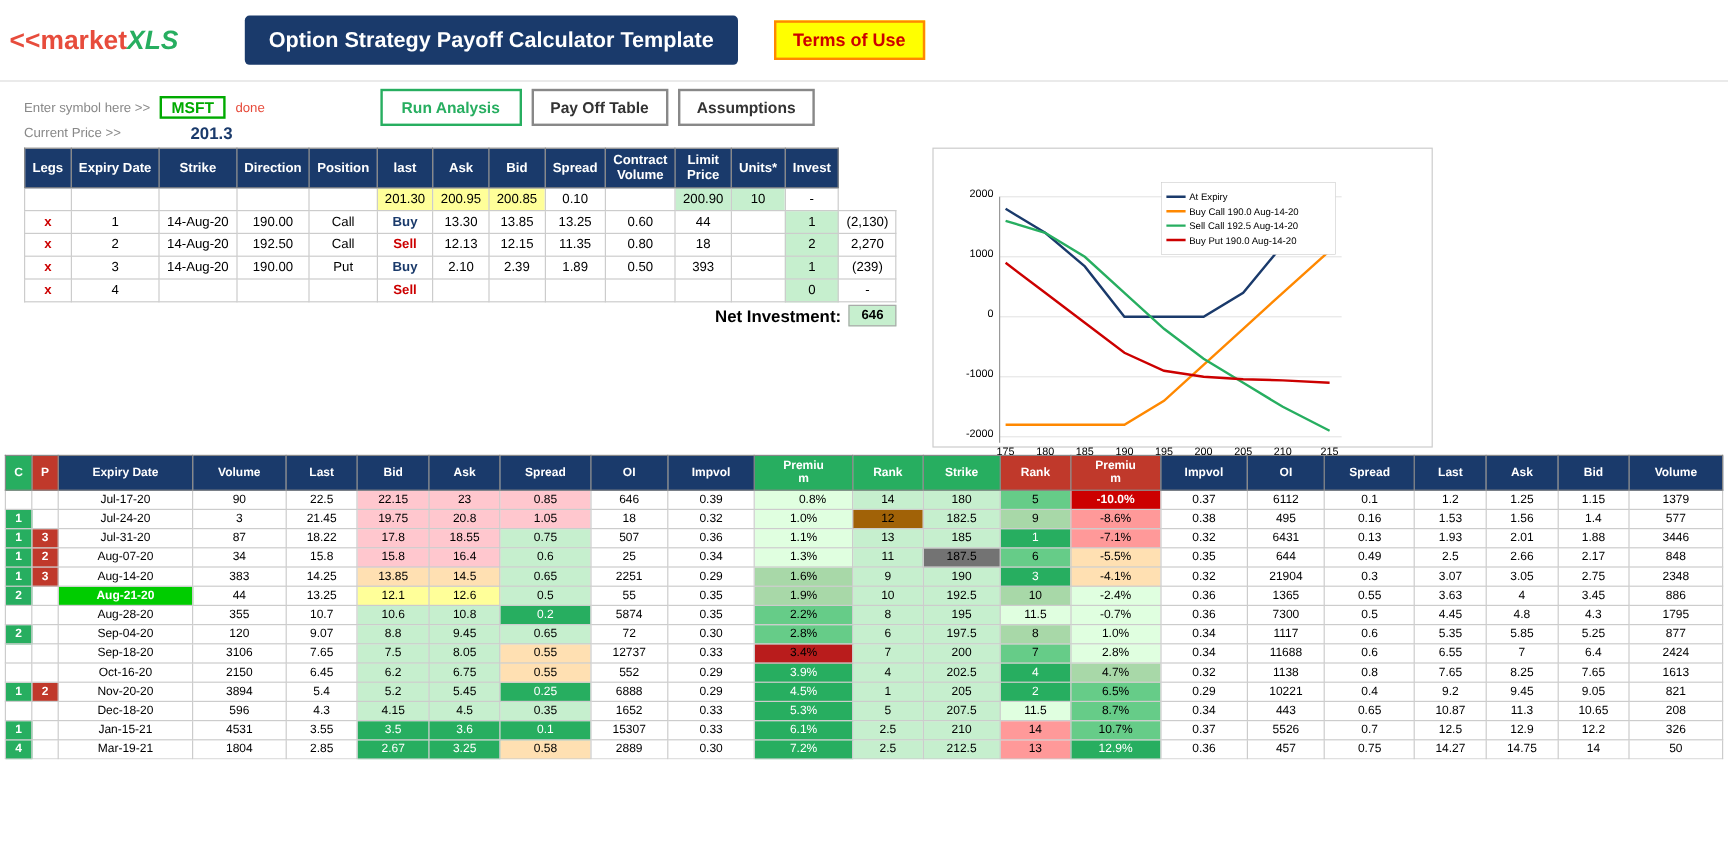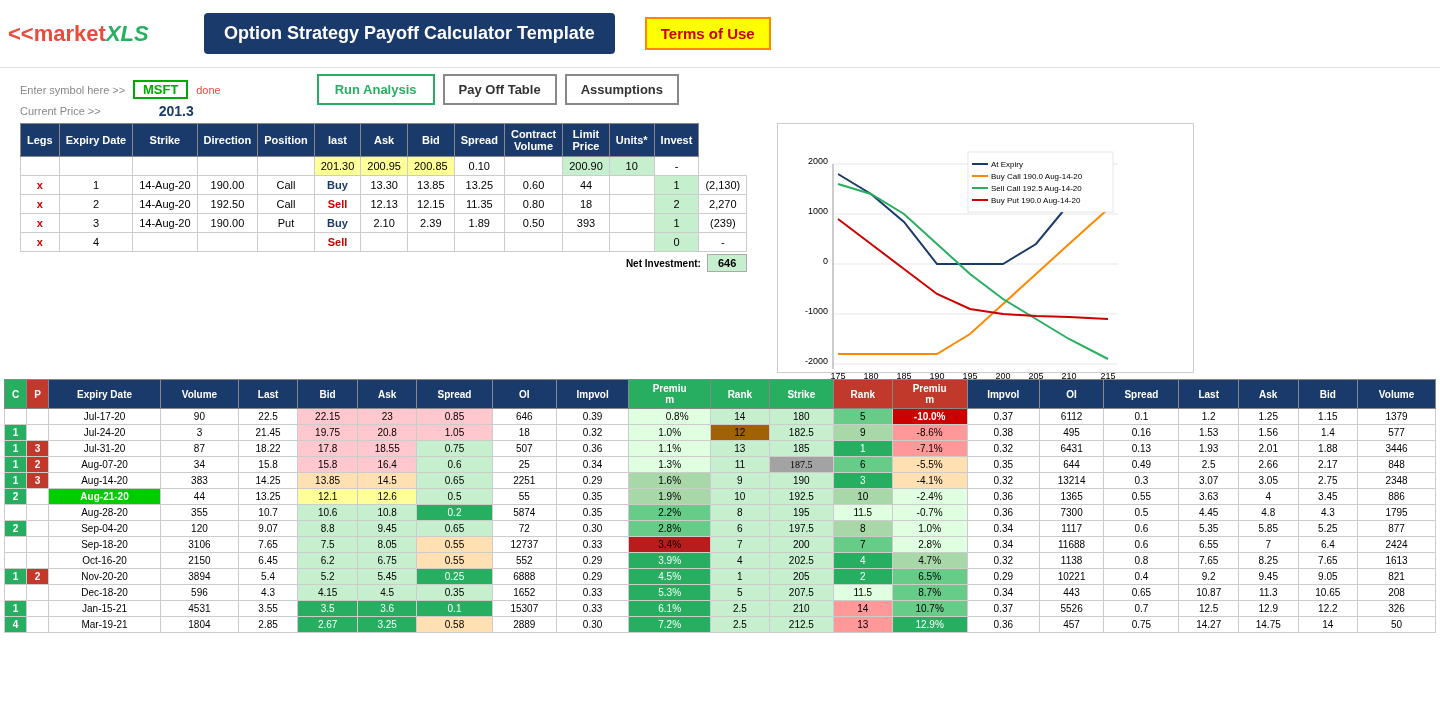--- a/index.html
+++ b/index.html
@@ -206,21 +206,21 @@
             <td></td>
             <td></td>
             <td></td>
             <td></td>
             <td style="background:#c6efce;">0</td>
             <td>-</td>
           </tr>
         </tbody>
       </table>
       <div style="display:flex; align-items:center; justify-content:flex-end; margin-top:2px; gap:6px;">
-        <span style="font-weight:bold; font-size:10px;">Net Investment:</span>
+        <span style="font-weight:bold; font-size:14px;">Net Investment:</span>
         <span style="background:#c6efce; padding:2px 10px; border:1px solid #aaa; font-weight:bold;">646</span>
       </div>
     </div>
 
     <div style="margin-left:20px; border:1px solid #ccc; background:#fff; padding:20px; flex:0 0 380px; height:250px;">
       <svg width="375" height="240">
 
         <text x="30" y="20" font-size="9" text-anchor="end">2000</text>
         <text x="30" y="70" font-size="9" text-anchor="end">1000</text>
         <text x="30" y="120" font-size="9" text-anchor="end">0</text>
@@ -373,21 +373,21 @@
             <td>Aug-07-20</td>
             <td>34</td>
             <td>15.8</td>
             <td style="background: rgb(255, 199, 206);">15.8</td>
             <td style="background: rgb(255, 199, 206);">16.4</td>
             <td style="background: rgb(198, 239, 206);">0.6</td>
             <td>25</td>
             <td>0.34</td>
             <td style="background: rgb(224, 255, 224);">1.3%</td>
             <td style="background: rgb(198, 239, 206);">11</td>
-            <td style="background: #a3a3a3; font-family: Liberation Serif, serif;">187.5</td>
+            <td style="background: #737373;">187.5</td>
             <td style="background: rgb(102, 204, 136);">6</td>
             <td style="background: rgb(255, 224, 178);">-5.5%</td>
             <td>0.35</td>
             <td>644</td>
             <td>0.49</td>
             <td>2.5</td>
             <td>2.66</td>
             <td>2.17</td>
             <td>848</td>
           </tr>
@@ -401,21 +401,21 @@
             <td style="background: rgb(255, 224, 178);">14.5</td>
             <td style="background: rgb(198, 239, 206);">0.65</td>
             <td>2251</td>
             <td>0.29</td>
             <td style="background: rgb(168, 216, 168);">1.6%</td>
             <td style="background: rgb(198, 239, 206);">9</td>
             <td style="background: rgb(198, 239, 206);">190</td>
             <td style="background: rgb(39, 174, 96); color: rgb(255, 255, 255);">3</td>
             <td style="background: rgb(255, 224, 178);">-4.1%</td>
             <td>0.32</td>
-            <td>13214</td>
+            <td>21904</td>
             <td>0.3</td>
             <td>3.07</td>
             <td>3.05</td>
             <td>2.75</td>
             <td>2348</td>
           </tr>
           <tr>
             <td style="background: rgb(39, 174, 96); color: rgb(255, 255, 255); font-weight: bold;">2</td>
             <td style="font-weight: bold;"></td>
             <td style="background: rgb(0, 204, 0); color: rgb(255, 255, 255); font-weight: bold;">Aug-21-20</td>

